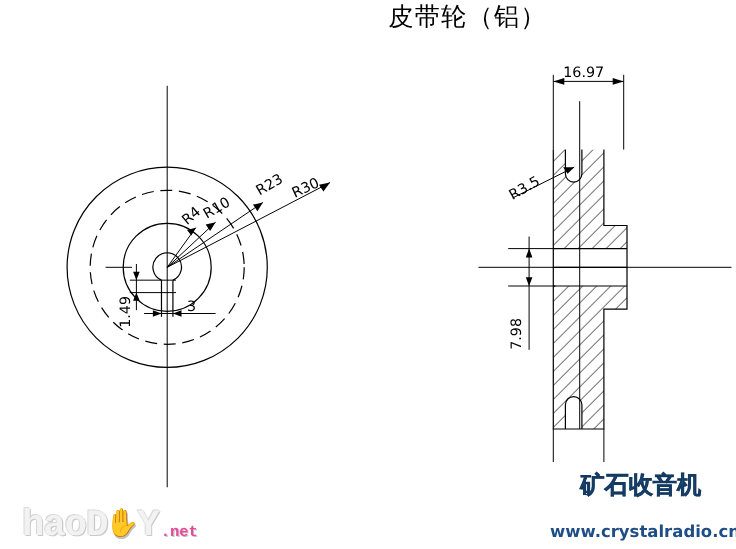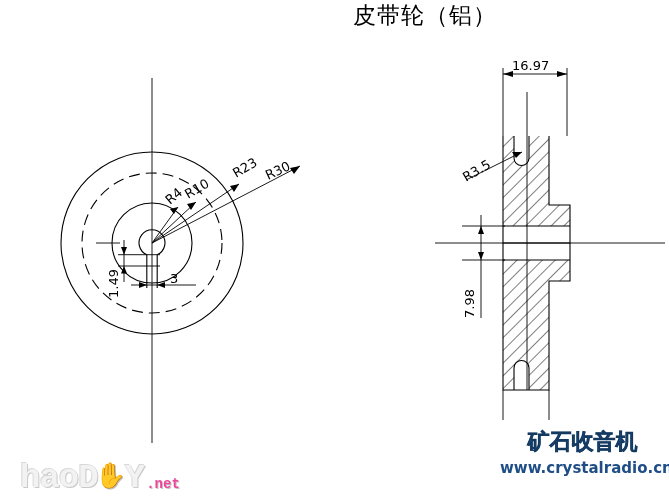--- a/index.html
+++ b/index.html
@@ -83,21 +83,21 @@
   .wm-right .cn-logo {
     font-size: 22px;
     font-weight: bold;
     color: #1f4e87;
     letter-spacing: 0px;
     line-height: 1.05;
     white-space: nowrap;
     -webkit-text-stroke: 0.5px #14395f;
   }
   .wm-right .url {
-    margin-top: 6px;
+    margin-top: 21px;
     font-size: 15px;
     font-weight: bold;
     color: #1f4e87;
     letter-spacing: 0px;
     white-space: nowrap;
   }
 </style>
 </head>
 <body>
 

